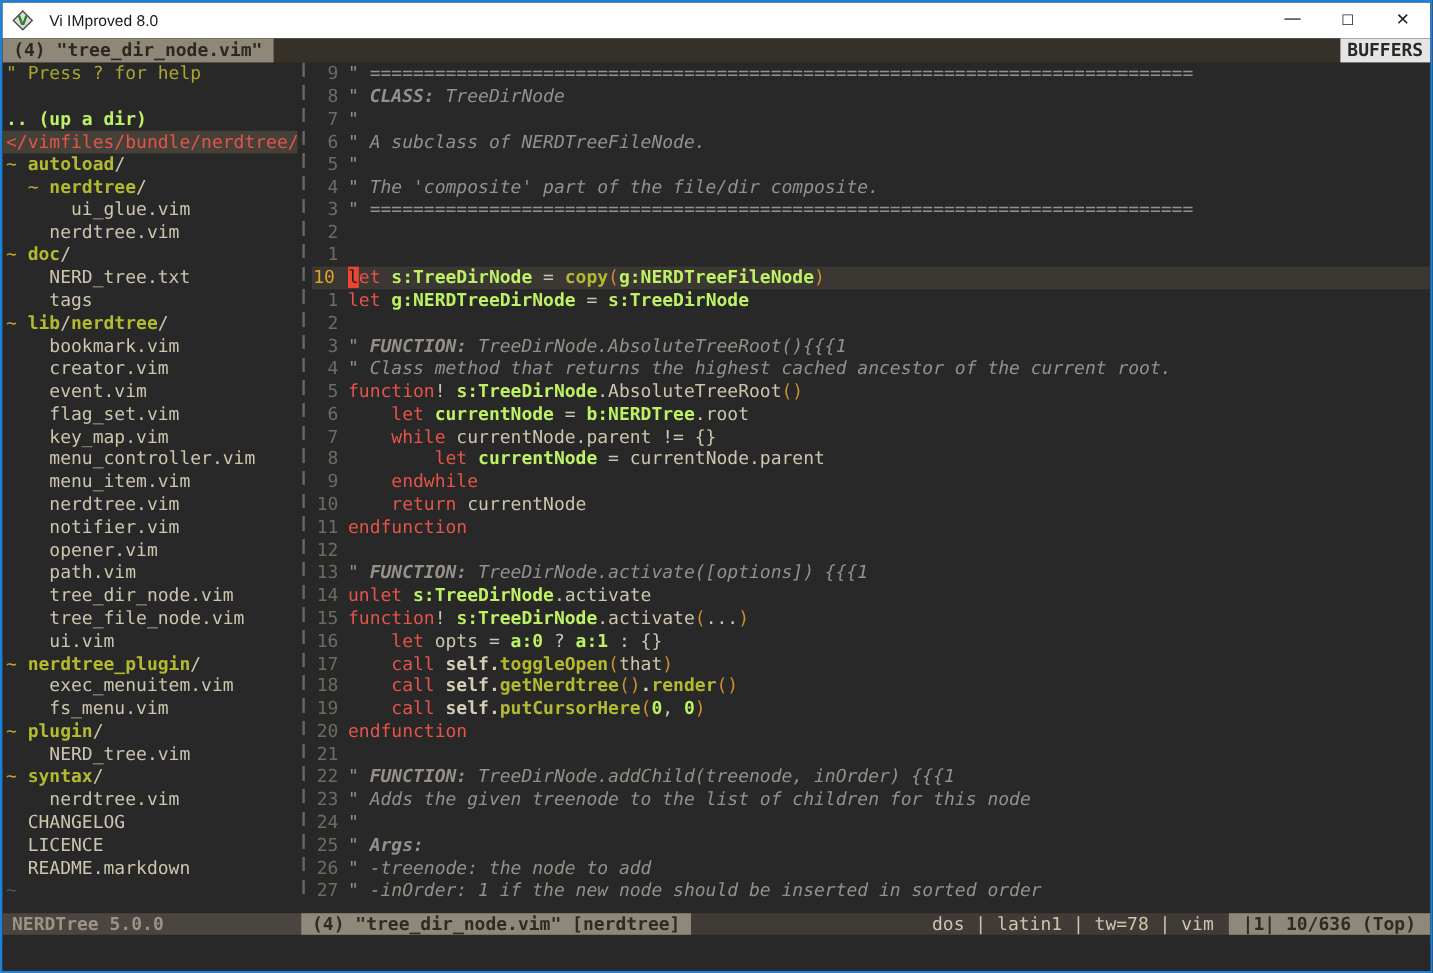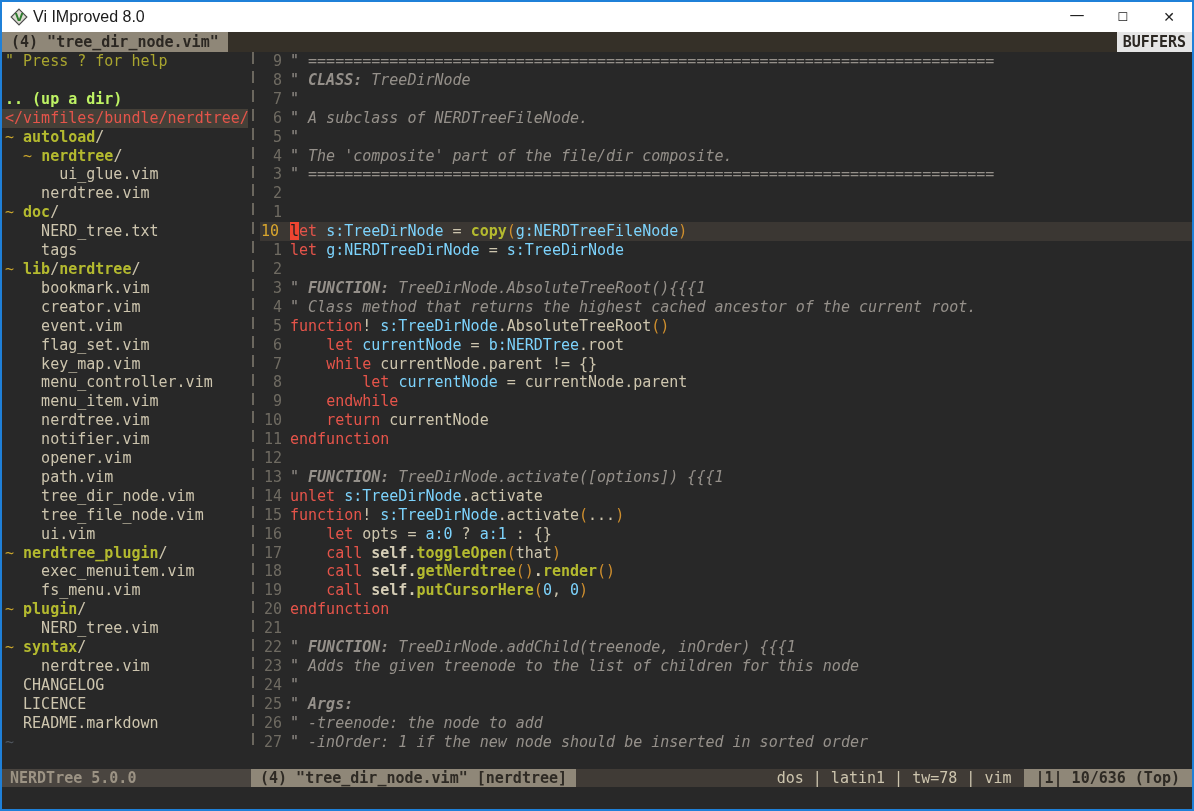--- a/index.html
+++ b/index.html
@@ -6,21 +6,21 @@
   html,body { background:#1b1b1b; }
   .win {
     position:relative; width:1194px; height:811px;
     border:2px solid #1f80d8; background:#282828;
     font-family:"DejaVu Sans Mono", monospace; font-size:15px;
     overflow:hidden;
   }
   
   .titlebar { height:30px; background:#ffffff; display:flex; align-items:center; }
   .appicon { margin-left:8px; width:18px; height:18px; display:flex; align-items:center; }
-  .titletext { font-family:"Liberation Sans", sans-serif; font-size:16px; color:#1a1a1a; margin-left:5px; }
+  .titletext { font-family:"Liberation Sans", sans-serif; font-size:13px; color:#1a1a1a; margin-left:13px; }
   .controls { margin-left:auto; display:flex; height:100%; }
   .ctrl { width:46px; height:100%; display:flex; align-items:center; justify-content:center;
           color:#222; font-family:"DejaVu Sans", sans-serif; cursor:default; }
   .ctrl.min span{ font-size:15px; transform:translateY(-2px);}
   .ctrl.max span{ font-size:12px; }
   .ctrl.cls span{ font-size:14px; }
   
   .tabline { height:20px; background:#353028; display:flex; align-items:stretch; }
   .tab { background:#8f8778; color:#2b2722; font-weight:bold; padding:0 9px;
          display:flex; align-items:center; white-space:pre; }
@@ -41,31 +41,31 @@
   .num { flex:0 0 30px; text-align:right; padding-right:8px; color:#6f6b62; }
   .num.cur { text-align:left; padding-left:1px; color:#d9a62e; }
   .code { flex:1; white-space:pre; }
   
   .c-fg  { color:#cdc5ae; }
   .c-fgb { color:#d5cdb6; font-weight:bold; }
   .c-cm  { color:#95908a; font-style:italic; }
   .c-cmb { color:#95908a; font-style:italic; font-weight:bold; }
   .c-kw  { color:#e5544a; }
   .c-red { color:#e5544a; }
-  .c-id  { color:#7dd3fc; }
+  .c-id  { color:#bef264;font-weight:bold; }
   .c-fn  { color:#b4ba2f; font-weight:bold; }
   .c-pr  { color:#cf8f2e; }
   .c-cur { background:#ee4531; color:#1e1e1e; }
   .c-dir { color:#b4ba2f; font-weight:bold; }
   .c-tl  { color:#c9a52c; }
   .c-yel { color:#bef264; font-weight:bold; }
   .c-grn { color:#a9a52f; }
   .c-dim { color:#4e545c; }
   
-  .statusline { height:35px; display:flex; align-items:flex-end; font-size:15px; }
+  .statusline { height:35px; display:flex; align-items:center; font-size:15px; }
   .st-tree { flex:0 0 249px; background:#4a4540; color:#9c9384; font-weight:bold;
              display:flex; align-items:center; padding-left:8px; white-space:pre; }
   .st-file { background:#8f8778; color:#2e2a24; font-weight:bold;
              display:flex; align-items:center; padding:0 9px; white-space:pre; }
   .st-mid  { flex:1; background:#403b36; color:#cdc5ae; display:flex; align-items:center;
              justify-content:flex-end; padding-right:12px; white-space:pre; }
   .st-pos  { background:#8f8778; color:#2e2a24; font-weight:bold;
              display:flex; align-items:center; padding:0 12px; white-space:pre; }
   .cmdline { height:34px; background:#282828; }
 </style>

